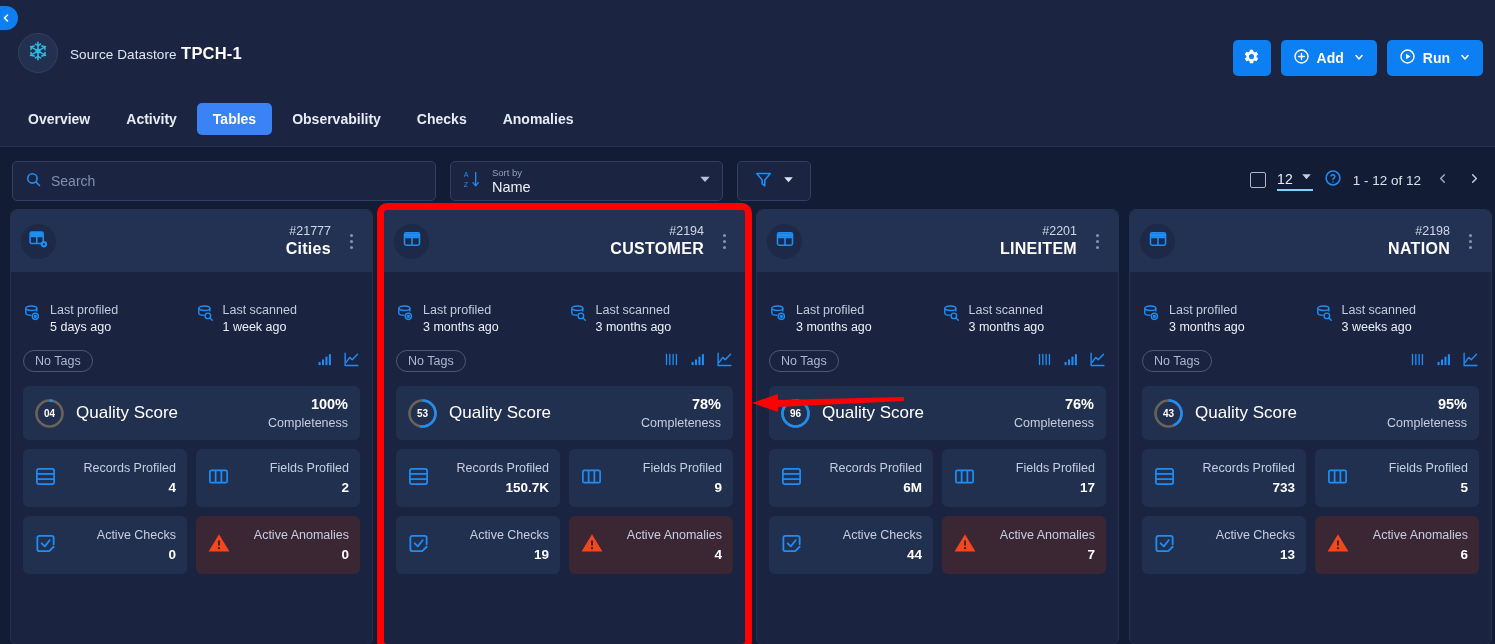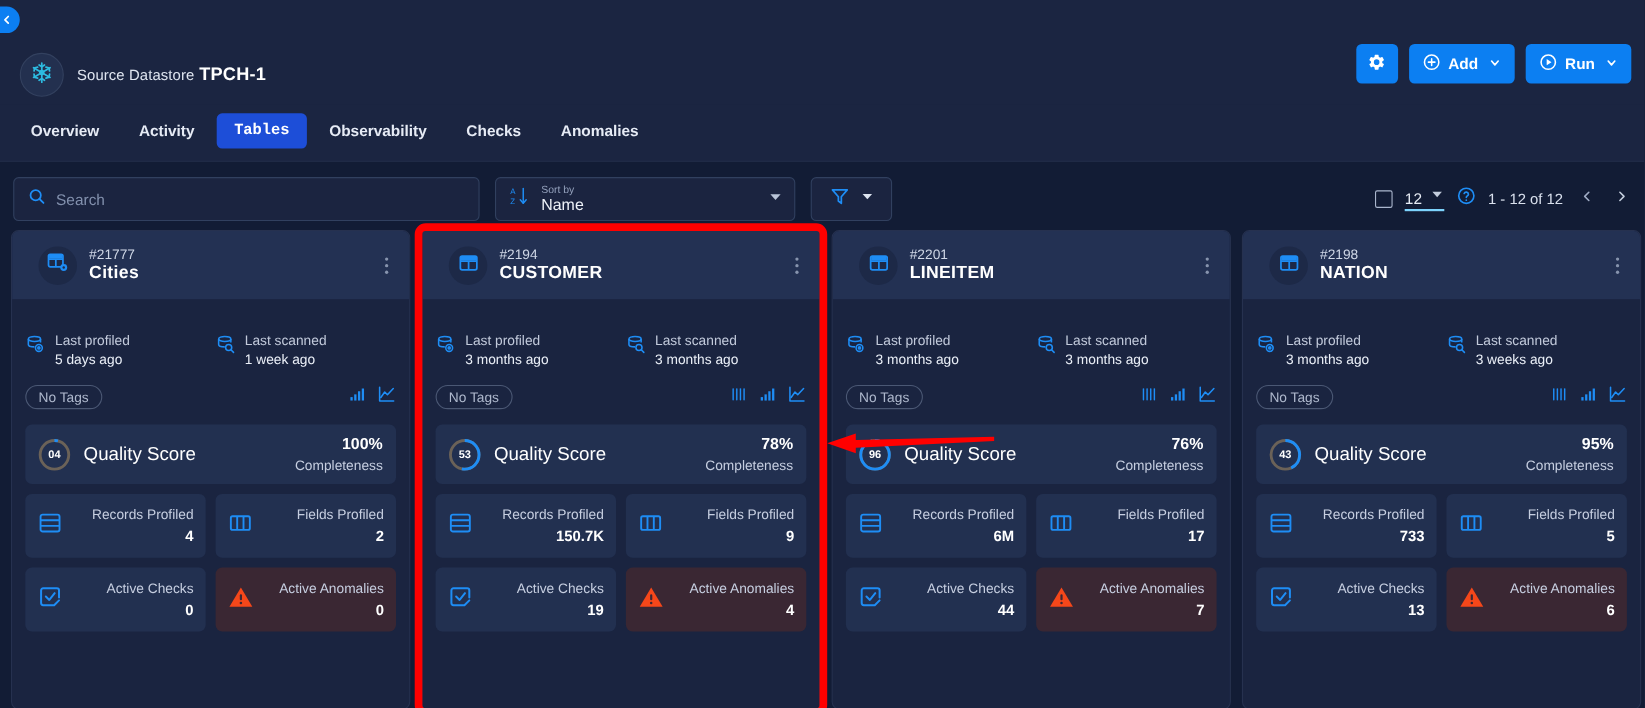--- a/index.html
+++ b/index.html
@@ -28,21 +28,21 @@
     background: #0c7ff2;
     border-radius: 12px;
     display: flex; align-items: center; justify-content: flex-end;
     padding-right: 6px;
     cursor: pointer;
   }
   .collapse-btn svg { display: block; }
 
   .ds-block {
     position: absolute;
-    left: 18px; top: 48px;
+    left: 18px; top: 33px;
     display: flex; align-items: center; gap: 12px;
   }
   .ds-avatar {
     width: 40px; height: 40px; border-radius: 50%;
     background: #23304f;
     border: 1px solid #33415f;
     display: flex; align-items: center; justify-content: center;
   }
   .ds-text .ds-label {
     font-size: 13.5px; color: #dfe5f0; line-height: 17px;
@@ -84,21 +84,21 @@
   .tab {
     height: 32px;
     display: flex; align-items: center;
     padding: 0 16px;
     border-radius: 5px;
     font-size: 14px; font-weight: bold;
     color: #e6ebf5;
     cursor: pointer;
     white-space: nowrap;
   }
-  .tab.active { background: #1d4ed8; color: #ffffff; font-family: Liberation Mono, monospace; }
+  .tab.active { background: #3b82f6; color: #ffffff; }
 
   
   .content {
     position: absolute;
     left: 0; top: 146px;
     width: 1495px; height: 498px;
     background: #121c35;
     border-top: 1px solid #26314f;
   }
 
@@ -190,22 +190,23 @@
   .card.highlight {
     outline: 7px solid #ff0000;
     outline-offset: -1px;
     border-radius: 4px;
     z-index: 5;
   }
   .card-head {
     height: 62px;
     background: #233153;
     display: flex; align-items: center;
-    padding: 0 12px 0 24px;
+    padding: 0 12px 0 10px;
     gap: 11px;
+    text-align: right;
   }
   .card-head .tbl-avatar {
     width: 35px; height: 35px; border-radius: 50%;
     background: #1d2947;
     display: flex; align-items: center; justify-content: center;
     flex: 0 0 35px;
   }
   .card-head .titles { flex: 1; line-height: 1; }
   .card-head .tbl-id { font-size: 12.5px; color: #cfd7e6; display:block; margin-bottom: 4px;}
   .card-head .tbl-name { font-size: 16px; color: #ffffff; font-weight: bold; display:block; letter-spacing:.3px;}

